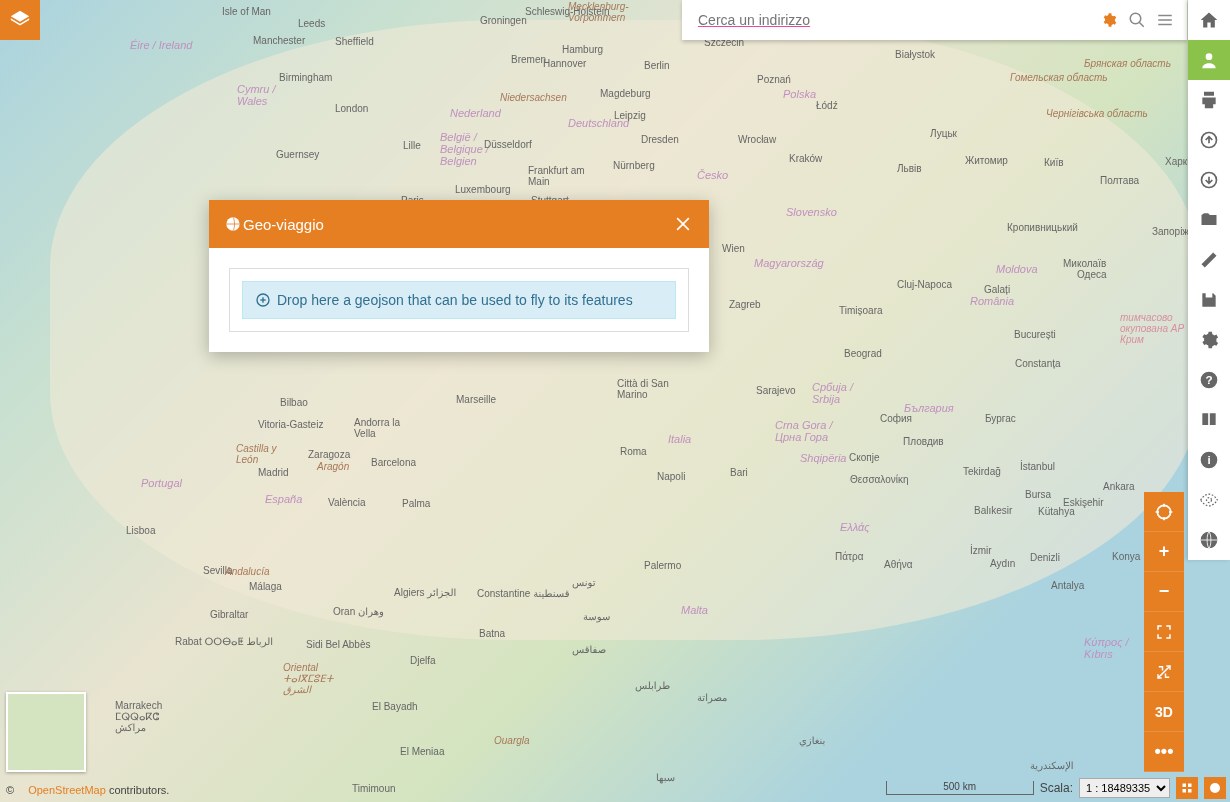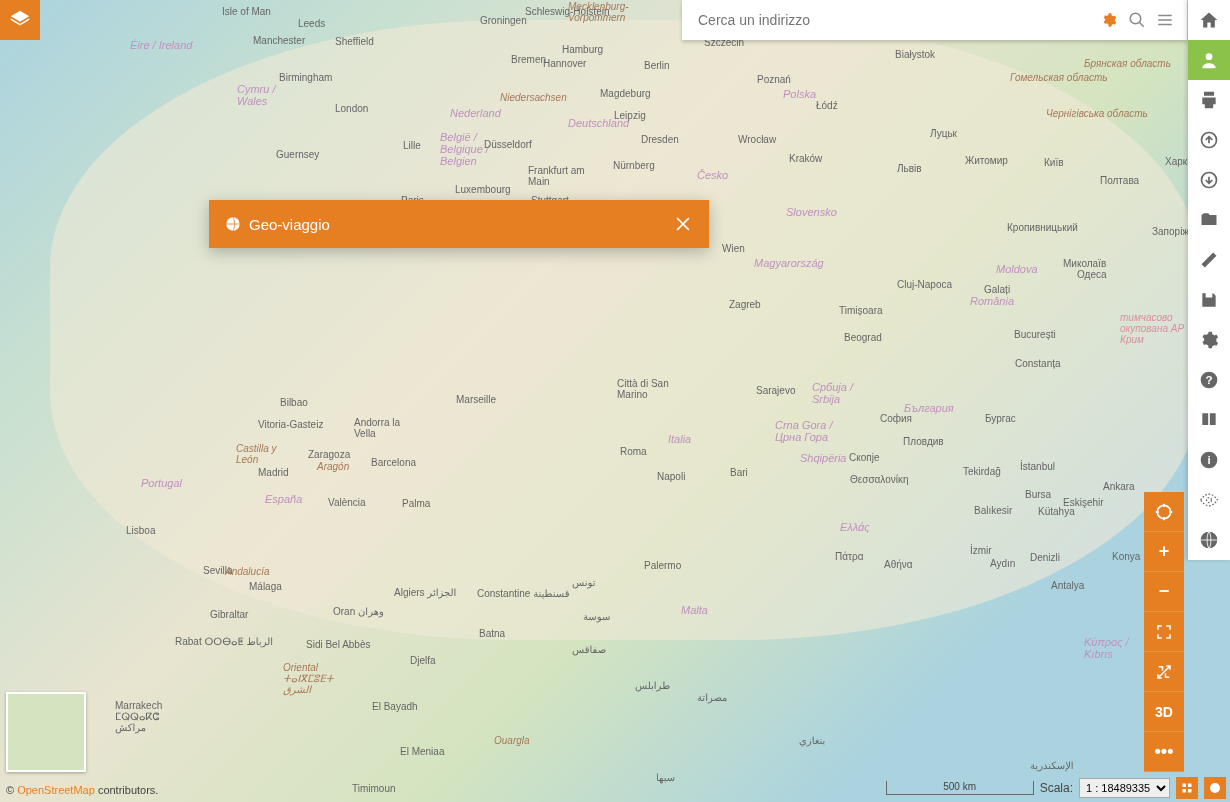--- a/index.html
+++ b/index.html
@@ -19,40 +19,40 @@
   position: absolute; top: 0; left: 0; width: 40px; height: 40px;
   background: #e67e22; display: flex; align-items: center; justify-content: center;
   cursor: pointer;
 }
 
 .search-bar {
   position: absolute; top: 0; left: 682px; width: 505px; height: 40px;
   background: #fff; display: flex; align-items: center; padding: 0 8px;
   box-shadow: 0 2px 4px rgba(0,0,0,0.2);
 }
-.search-input { flex: 1; border: none; outline: none; font-size: 14px; color: #15803d; padding: 0 8px; }
+.search-input { flex: 1; border: none; outline: none; font-size: 14px; color: #ec4899; padding: 0 8px; text-decoration: underline; }
 .search-icon-btn { width: 28px; height: 28px; display: flex; align-items: center; justify-content: center; cursor: pointer; color: #888; }
 
 .right-toolbar {
   position: absolute; top: 0; right: 0; width: 42px; background: #fff;
   display: flex; flex-direction: column; align-items: center;
   box-shadow: -2px 0 4px rgba(0,0,0,0.15);
 }
 .rtool { width: 42px; height: 40px; display: flex; align-items: center; justify-content: center; color: #666; cursor: pointer; }
 .rtool.active { background: #8bc34a; color: #fff; }
 
 .modal {
   position: absolute; top: 200px; left: 209px; width: 500px;
   background: #fff; box-shadow: 0 4px 16px rgba(0,0,0,0.25);
 }
 .modal-header {
   background: #e67e22; color: #fff; padding: 14px 16px;
   display: flex; align-items: center; justify-content: space-between;
 }
-.modal-title { font-size: 15px; display: flex; align-items: center; gap: 8px; }
+.modal-title { font-size: 15px; display: flex; align-items: center; gap: 2px; }
 .modal-close { cursor: pointer; font-size: 22px; }
 .modal-body { padding: 20px; }
 .drop-frame { border: 1px solid #ddd; padding: 12px; }
 .drop-zone {
   background: #d9edf7; border: 1px solid #bce8f1; color: #31708f;
   padding: 10px 12px; font-size: 14px; display: flex; align-items: center; gap: 6px;
 }
 
 .zoom-toolbar {
   position: absolute; right: 46px; top: 492px; width: 40px;
@@ -64,21 +64,21 @@
 .zbtn.text { font-size: 14px; }
 
 .minimap {
   position: absolute; left: 6px; bottom: 30px; width: 80px; height: 80px;
   background: #d4e4c0; border: 2px solid #fff; box-shadow: 0 1px 3px rgba(0,0,0,0.3);
 }
 
 .attribution {
   position: absolute; left: 6px; bottom: 6px; font-size: 11px; color: #444;
 }
-.attribution a { color: #e67e22; text-decoration: none; }
+.attribution a { color: #e67e22; text-decoration: none; margin-left: 11px; }
 
 .footer-right {
   position: absolute; right: 4px; bottom: 3px; display: flex; align-items: center; gap: 6px;
   font-size: 12px; color: #444;
 }
 .scalebar { border: 1px solid #666; border-top: none; width: 148px; height: 14px; text-align: center; font-size: 10px; line-height: 10px; padding-top: 1px; }
 .scale-select { font-size: 11px; border: 1px solid #aaa; padding: 2px; }
 .footer-btn { width: 22px; height: 22px; background: #e67e22; color: #fff; display: flex; align-items: center; justify-content: center; cursor: pointer; font-size: 12px; }
 
 svg { display: block; }
@@ -146,21 +146,21 @@
   <span class="map-label" style="top:155px;left:965px;">Житомир</span>
   <span class="map-label" style="top:175px;left:1100px;">Полтава</span>
   <span class="map-label" style="top:156px;left:1165px;">Харків</span>
   <span class="map-label" style="top:258px;left:1063px;">Миколаїв</span>
   <span class="map-label" style="top:226px;left:1152px;">Запоріжжя</span>
   <span class="map-label" style="top:222px;left:1007px;">Кропивницький</span>
   <span class="map-label region" style="top:108px;left:1046px;">Чернігівська область</span>
   <span class="map-label region" style="top:72px;left:1010px;">Гомельская область</span>
   <span class="map-label region" style="top:58px;left:1084px;">Брянская область</span>
   <span class="map-label region" style="top:312px;left:1120px;width:70px;color:#d890a0;">тимчасово окупована АР Крим</span>
-  <span class="map-label" style="top:332px;left:815px;padding-left:29px;">Beograd</span>
+  <span class="map-label" style="top:348px;left:815px;padding-left:29px;">Beograd</span>
   <span class="map-label country" style="top:381px;left:812px;width:50px;">Србија / Srbija</span>
   <span class="map-label" style="top:385px;left:756px;">Sarajevo</span>
   <span class="map-label" style="top:299px;left:729px;">Zagreb</span>
   <span class="map-label country" style="top:419px;left:775px;width:70px;">Crna Gora / Црна Гора</span>
   <span class="map-label country" style="top:452px;left:800px;">Shqipëria</span>
   <span class="map-label" style="top:452px;left:849px;">Скопје</span>
   <span class="map-label" style="top:413px;left:880px;">София</span>
   <span class="map-label country" style="top:402px;left:904px;">България</span>
   <span class="map-label" style="top:436px;left:903px;">Пловдив</span>
   <span class="map-label" style="top:413px;left:985px;">Бургас</span>
@@ -346,20 +346,32 @@
         </svg>
       <span>Geo-viaggio</span>
     </span>
     <span class="modal-close">
       <svg width="20" height="20" viewBox="0 0 24 24" fill="none" stroke="#fff" stroke-width="2">
           <line x1="5" y1="5" x2="19" y2="19"></line>
           <line x1="19" y1="5" x2="5" y2="19"></line>
         </svg>
     </span>
   </div>
+  <div class="modal-body">
+    <div class="drop-frame">
+      <div class="drop-zone">
+        <svg width="16" height="16" viewBox="0 0 24 24" fill="none" stroke="#31708f" stroke-width="2">
+            <circle cx="12" cy="12" r="9"></circle>
+            <line x1="12" y1="8" x2="12" y2="16"></line>
+            <line x1="8" y1="12" x2="16" y2="12"></line>
+          </svg>
+        <span>Drop here a geojson that can be used to fly to its features</span>
+      </div>
+    </div>
+  </div>
 </div>
 
 <div class="zoom-toolbar">
   <div class="zbtn">
       <svg width="20" height="20" viewBox="0 0 24 24" fill="none" stroke="#fff" stroke-width="2">
         <circle cx="12" cy="12" r="8"></circle>
         <line x1="12" y1="2" x2="12" y2="6"></line>
         <line x1="12" y1="18" x2="12" y2="22"></line>
         <line x1="2" y1="12" x2="6" y2="12"></line>
         <line x1="18" y1="12" x2="22" y2="12"></line>

